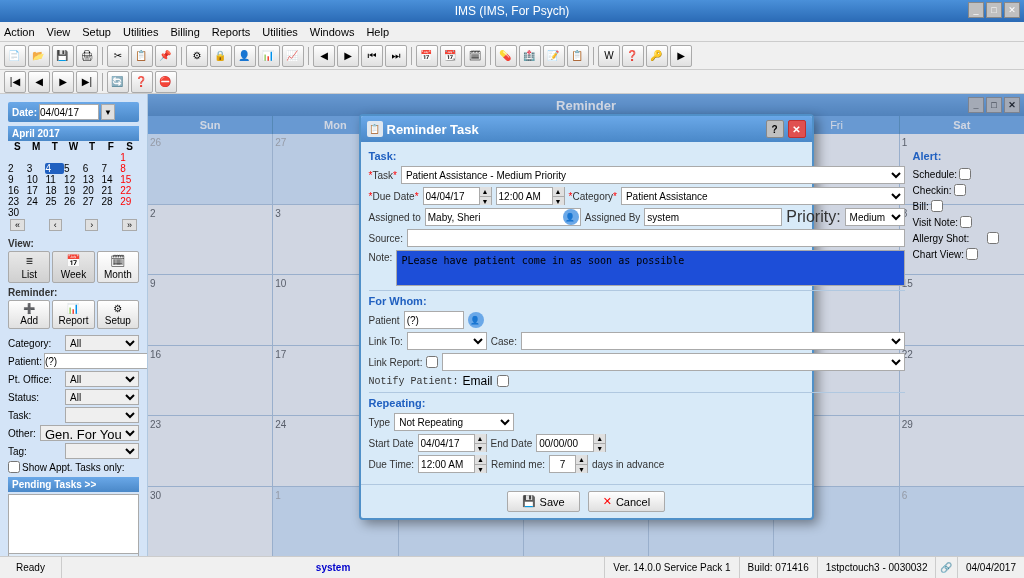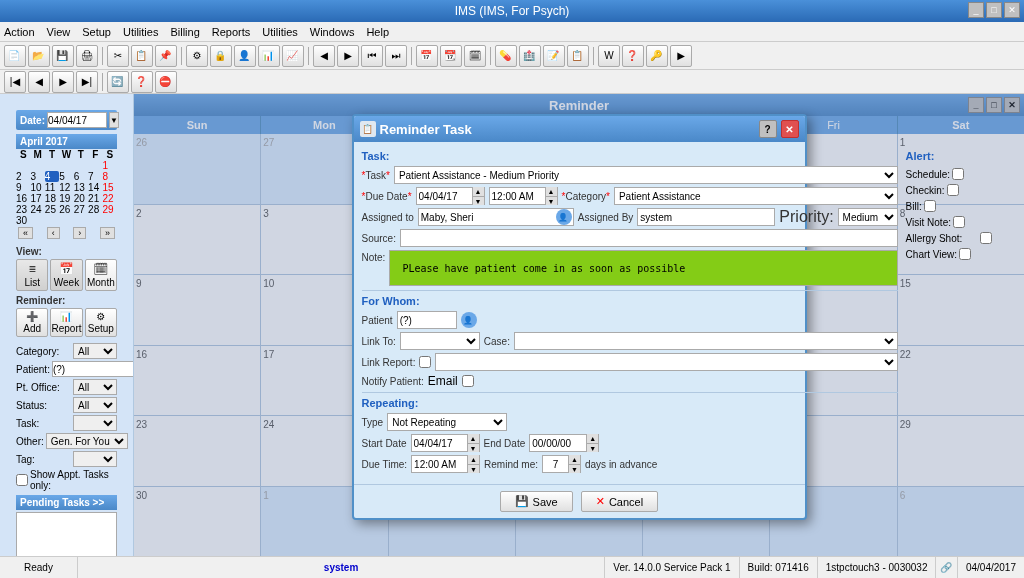--- a/index.html
+++ b/index.html
@@ -105,21 +105,21 @@
     <div class="tb-btn">▶</div>
     <div class="tb-btn">▶|</div>
     <div class="tb-sep"></div>
     <div class="tb-btn">🔄</div>
     <div class="tb-btn">❓</div>
     <div class="tb-btn">⛔</div>
   </div>
 
   <div id="main-layout" style="display:flex; height:calc(578px - 22px - 20px - 28px - 24px - 22px);">
 
-    <div id="sidebar" style="width:134px; background:#d4e4f7; border-right:1px solid #b0c8e0; padding:16px; overflow-y:auto; flex-shrink:0; font-size:10px;">
+    <div id="sidebar" style="width:148px; background:#d4e4f7; border-right:1px solid #b0c8e0; padding:8px; overflow-y:auto; flex-shrink:0; font-size:10px;">
 
       <div style="display:flex; align-items:center; gap:2px; margin-bottom:4px; background:linear-gradient(to bottom,#6aa8e8,#4a88c8); padding:2px 4px; border-radius:2px;">
         <span style="color:white; font-weight:bold;">Date:</span>
         <input type="text" style="width: 60px; font-size: 10px; height: 16px; border: 1px solid rgb(170, 170, 170);" value="04/04/17">
         <div style="width:14px; height:16px; background:#e0e0e0; border:1px solid #aaa; display:flex; align-items:center; justify-content:center; cursor:pointer; font-size:8px;">▼</div>
       </div>
 
       <div style="margin-bottom:6px;">
         <div class="mini-cal-header" style="display:flex; justify-content:space-between; align-items:center; padding:2px 4px; background:linear-gradient(to bottom,#6aa8e8,#4a88c8); color:white;">
           <span style="font-size:10px; font-weight:bold;">April 2017</span>
@@ -254,21 +254,21 @@
           </select>
         </div>
         <div style="display:flex; align-items:center; gap:2px; margin-bottom:2px;">
           <label style="font-size:10px; width:55px;">Task:</label>
           <select style="font-size:10px; border:1px solid #aaa; flex:1; height:16px;">
             <option></option>
           </select>
         </div>
         <div style="display:flex; align-items:center; gap:2px; margin-bottom:2px;">
           <label style="font-size:10px; width:55px;">Other:</label>
-          <select style="font-size:10px; border:1px solid #aaa; flex:1; height:16px;">
+          <select style="font-size:13px; border:1px solid #aaa; flex:1; height:16px;">
             <option>Gen. For You</option>
           </select>
         </div>
         <div style="display:flex; align-items:center; gap:2px; margin-bottom:2px;">
           <label style="font-size:10px; width:55px;">Tag:</label>
           <select style="font-size:10px; border:1px solid #aaa; flex:1; height:16px;">
             <option></option>
           </select>
         </div>
         <div style="display:flex; align-items:center; gap:2px; margin-bottom:2px;">
@@ -433,21 +433,21 @@
                 </select>
               </div>
 
               <div style="display:flex; align-items:center; gap:4px; margin-bottom:3px;">
                 <label style="font-size:10px; color:#333; white-space:nowrap;">Source:</label>
                 <input type="text" style="font-size: 10px; border: 1px solid rgb(170, 170, 170); background: white; height: 18px; flex: 1 1 0%; padding: 0px 2px;" value="">
               </div>
 
               <div style="display:flex; align-items:flex-start; gap:4px; margin-bottom:3px;">
                 <label style="font-size:10px; color:#333; white-space:nowrap; padding-top:2px;">Note:</label>
-                <textarea style="font-size: 10px; border: 1px solid rgb(170, 170, 170); background: #84cc16; flex: 1 1 0%; height: 36px; padding: 12px; resize: none;">PLease have patient come in as soon as possible</textarea>
+                <textarea style="font-size: 10px; border: 1px solid rgb(170, 170, 170); background: #1d4ed8; flex: 1 1 0%; height: 36px; padding: 4px; resize: none;">PLease have patient come in as soon as possible</textarea>
               </div>
 
               <hr style="border:none; border-top:1px solid #b0c8e0; margin:4px 0;">
 
               <div style="color:#2060c0; font-weight:bold; font-size:11px; margin-bottom:4px;">For Whom:</div>
 
               <div style="display:flex; align-items:center; gap:4px; margin-bottom:3px;">
                 <label style="font-size:10px; color:#333; white-space:nowrap;">Patient</label>
                 <input type="text" style="font-size: 10px; border: 1px solid rgb(170, 170, 170); background: white; height: 18px; width: 60px; padding: 0px 2px;" value="(?)">
                 <div style="width:16px; height:16px; background:#6aa8e8; border-radius:50%; display:flex; align-items:center; justify-content:center; color:white; font-size:8px; cursor:pointer;">👤</div>
@@ -466,21 +466,21 @@
 
               <div style="display:flex; align-items:center; gap:4px; margin-bottom:3px;">
                 <label style="font-size:10px; color:#333; white-space:nowrap;">Link Report:</label>
                 <input type="checkbox" style="width: 12px; height: 12px;">
                 <select style="font-size:10px; border:1px solid #aaa; background:white; height:18px; flex:1;">
                   <option></option>
                 </select>
               </div>
 
               <div style="display:flex; align-items:center; gap:4px; margin-bottom:3px;">
-                <label style="font-size:10px; color:#333; white-space:nowrap;">Notify Patient:</label>
+                <label style="font-size:10px; color:#333; white-space:nowrap;font-family:Liberation Mono, monospace;">Notify Patient:</label>
                 <span style="font-size:12px;">Email</span>
                 <input type="checkbox" style="width: 12px; height: 12px;">
               </div>
 
               <hr style="border:none; border-top:1px solid #b0c8e0; margin:4px 0;">
 
               <div style="color:#2060c0; font-weight:bold; font-size:11px; margin-bottom:4px;">Repeating:</div>
 
               <div style="display:flex; align-items:center; gap:4px; margin-bottom:3px;">
                 <label style="font-size:10px; color:#333; white-space:nowrap;">Type</label>
@@ -572,21 +572,21 @@
             </button>
           </div>
 
         </div>
       </div>
 
     </div>
   </div>
 
   <div id="status-bar" style="background:#f0f0f0; border-top:1px solid #ccc; display:flex; align-items:center; height:22px; font-size:10px; position:absolute; bottom:0; left:0; right:0;">
-    <div style="padding:0 24px; border-right:1px solid #ccc; height:100%; display:flex; align-items:center;">
+    <div style="padding:0 16px; border-right:1px solid #ccc; height:100%; display:flex; align-items:center;">
       <span>Ready</span>
     </div>
     <div style="padding:0 8px; border-right:1px solid #ccc; height:100%; display:flex; align-items:center; flex:1; justify-content:center;">
       <span style="color:#0000cc; font-weight:bold;">system</span>
     </div>
     <div style="padding:0 8px; border-right:1px solid #ccc; height:100%; display:flex; align-items:center;">
       <span>Ver. 14.0.0 Service Pack 1</span>
     </div>
     <div style="padding:0 8px; border-right:1px solid #ccc; height:100%; display:flex; align-items:center;">
       <span>Build: 071416</span>

